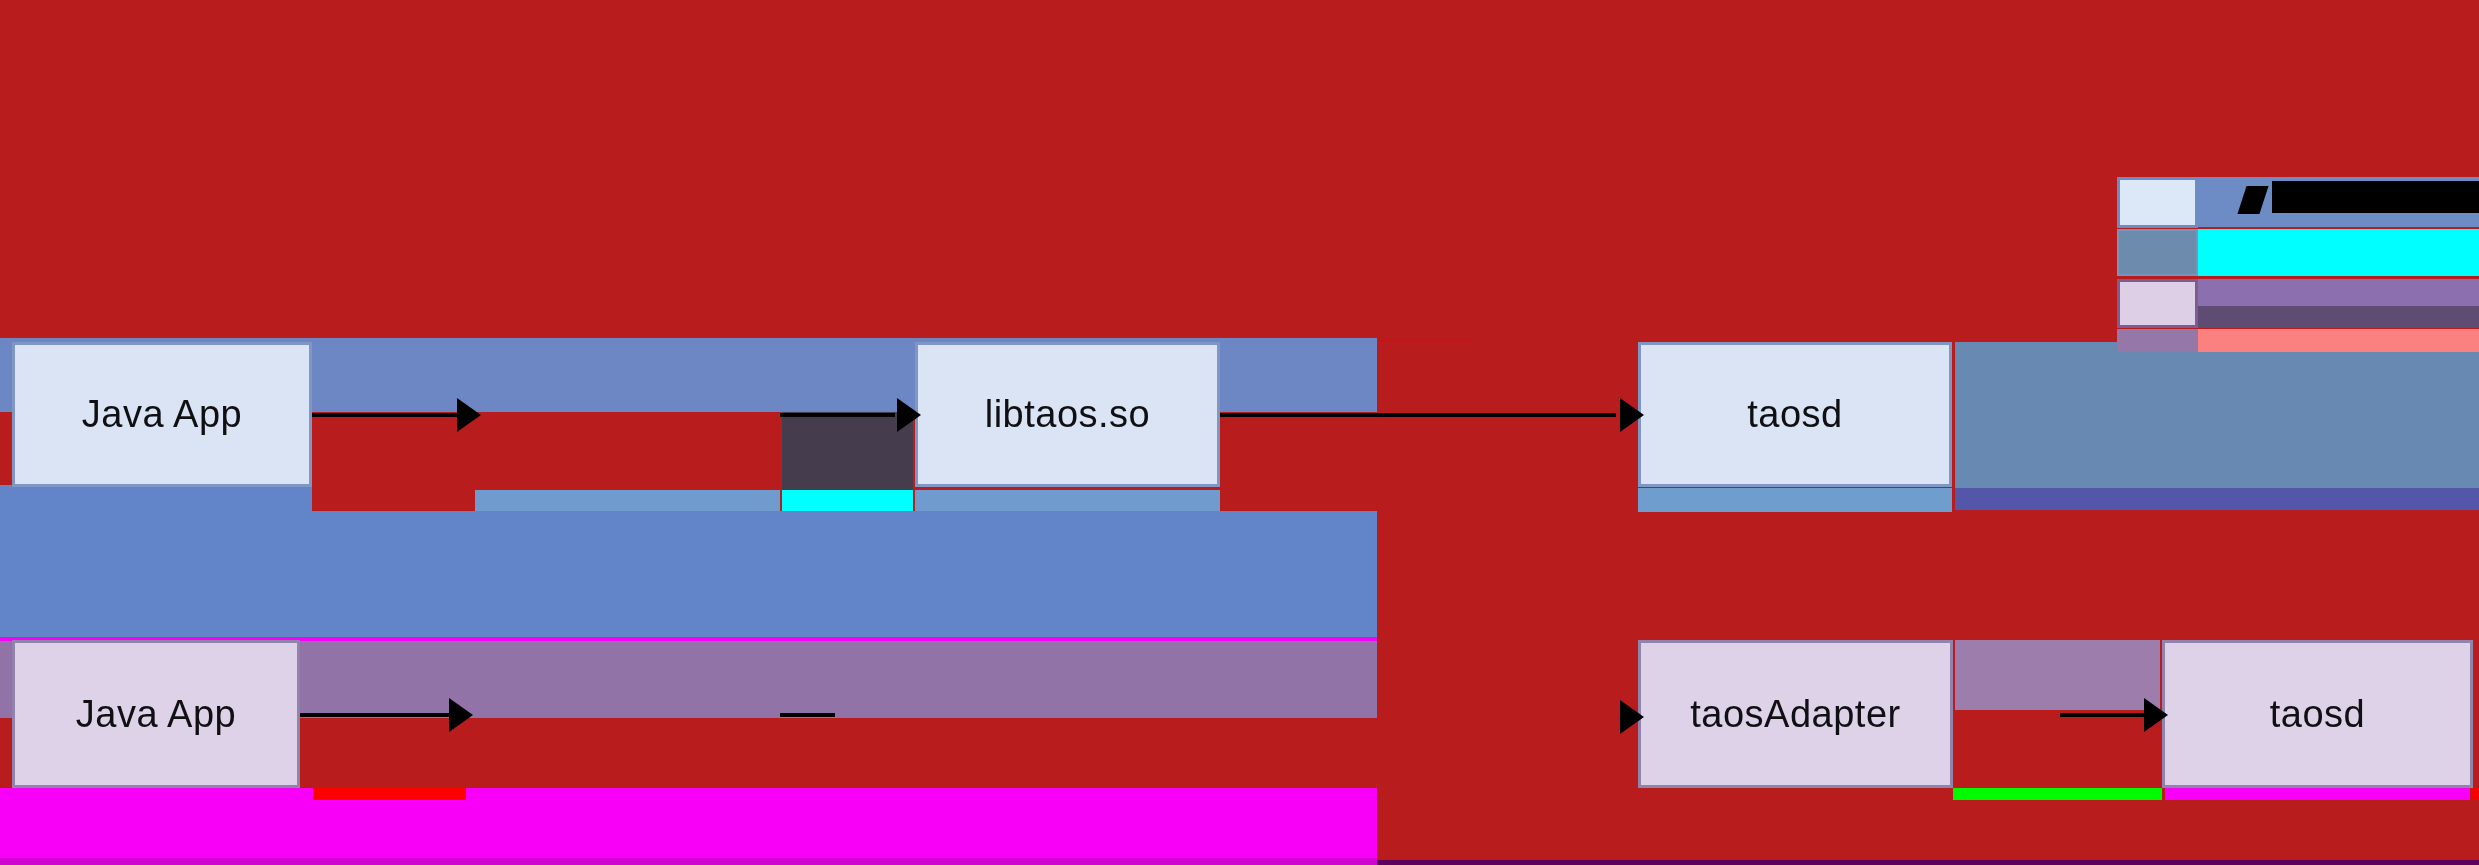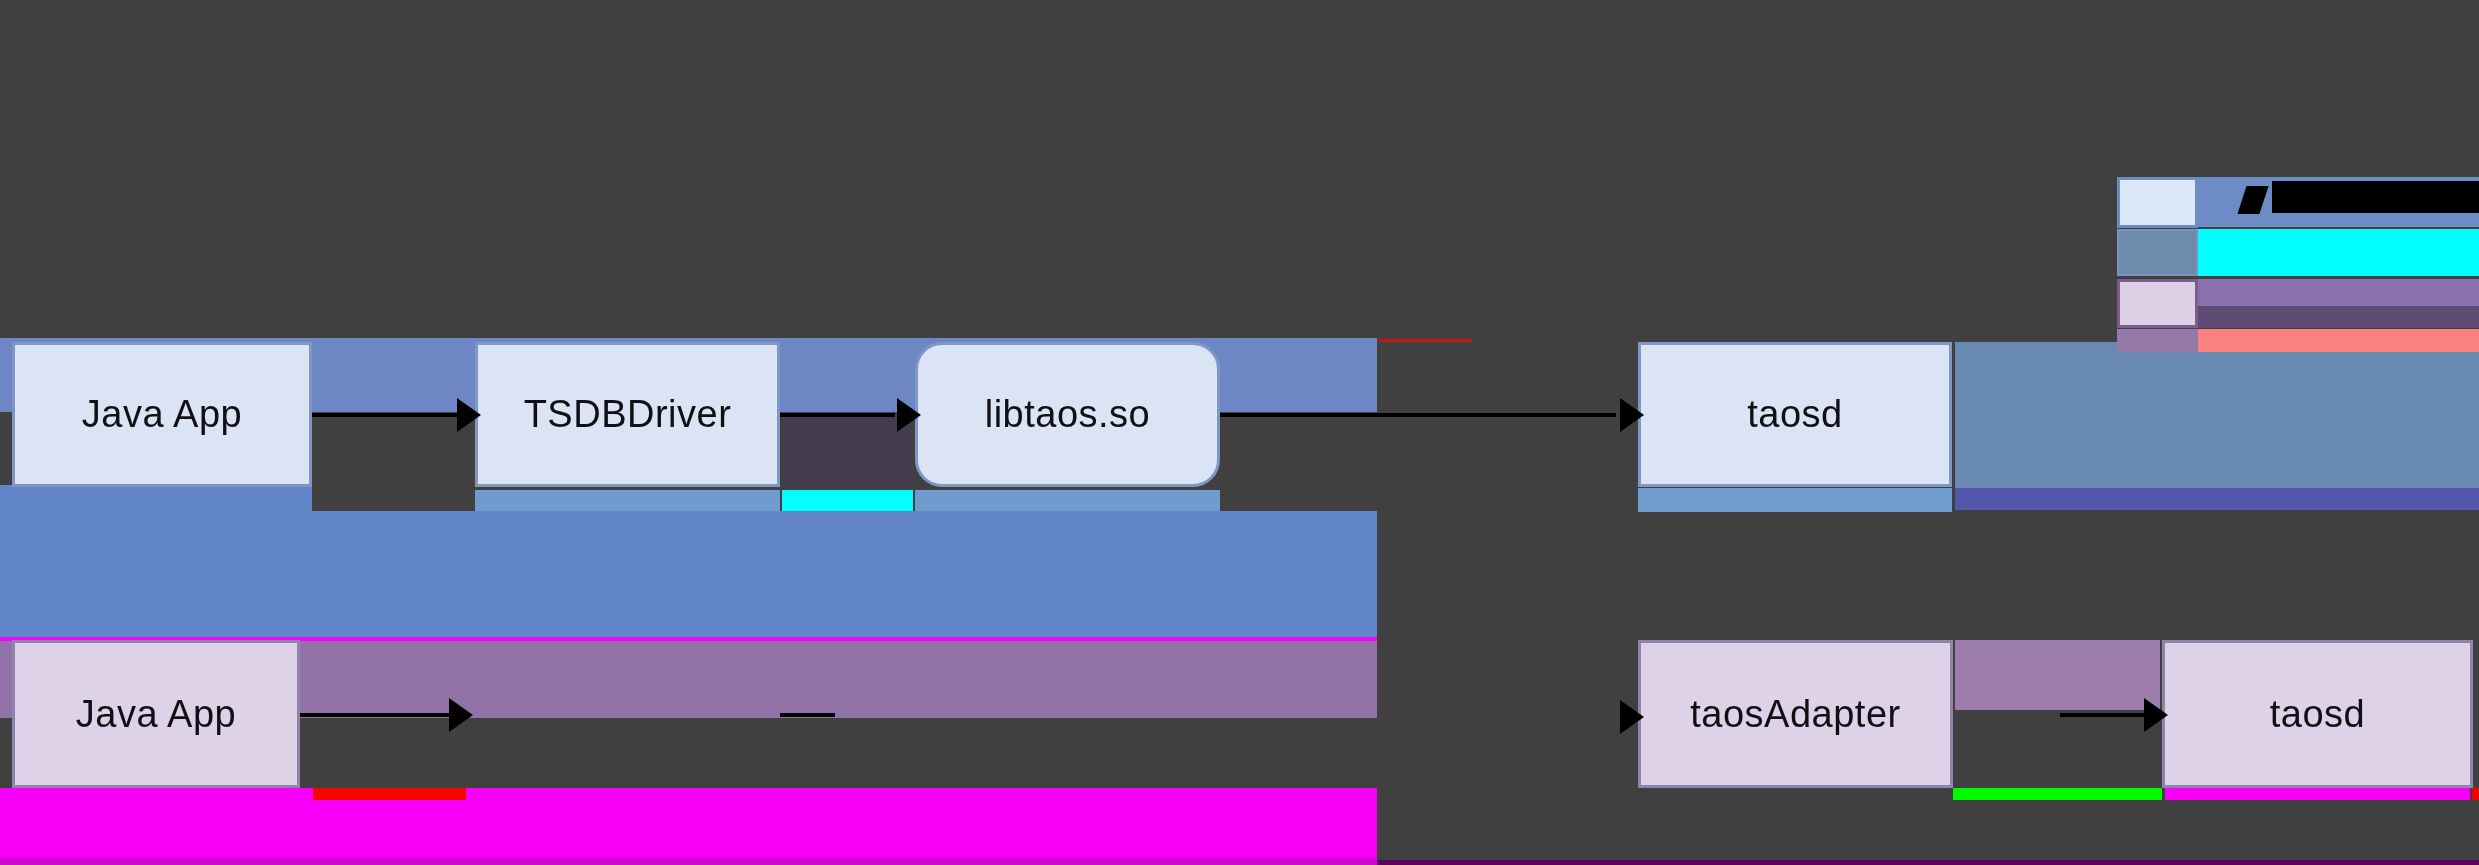--- a/index.html
+++ b/index.html
@@ -1,17 +1,17 @@
 <!DOCTYPE html>
 <html><head>
 <meta charset="utf-8">
 <style>
   html,body{margin:0;padding:0;background:#000;}
   #canvas{
-    position:relative;width:2479px;height:865px;background:#404040;overflow:hidden;
+    position:relative;width:2479px;height:865px;background:#b91c1c;overflow:hidden;
     font-family:"Liberation Sans",sans-serif;
   }
   .band{position:absolute;}
   .node{
     position:absolute;display:flex;align-items:center;justify-content:center;
     font-size:38px;color:#101014;letter-spacing:0.5px;box-sizing:border-box;z-index:5;
   }
   .node-blue{background:#dbe4f5;border:3px solid #8096c5;}
   .node-purple{background:#ded2e8;border:3px solid #9283ad;}
   .arrow-line{position:absolute;height:4px;background:#000;z-index:7;}
@@ -56,24 +56,21 @@
   <div class="band" style="left:1955px;top:488px;width:524px;height:22px;background:#5456aa;"></div>
 
   <div class="band" style="left:1955px;top:640px;width:205px;height:70px;background:#9d7dab;"></div>
   <div class="band" style="left:1953px;top:788px;width:209px;height:12px;background:#00fb00;"></div>
   <div class="band" style="left:2165px;top:788px;width:305px;height:12px;background:#f800f8;"></div>
   <div class="band" style="left:2472px;top:788px;width:7px;height:12px;background:#f80000;"></div>
 
   <div class="node node-blue" style="left:12px;top:342px;width:300px;height:145px;">
     <span>Java App</span>
   </div>
-  <div class="node node-blue" style="left:475px;top:342px;width:305px;height:145px;">
-    <span>TSDBDriver</span>
-  </div>
-  <div class="node node-blue" style="left:915px;top:342px;width:305px;height:145px;border-radius:27px;">
+  <div class="node node-blue" style="left:915px;top:342px;width:305px;height:145px;">
     <span>libtaos.so</span>
   </div>
   <div class="node node-blue" style="left:1638px;top:342px;width:314px;height:145px;">
     <span>taosd</span>
   </div>
 
   <div class="node node-purple" style="left:12px;top:640px;width:288px;height:148px;">
     <span>Java App</span>
   </div>
   <div class="node node-purple" style="left:1638px;top:640px;width:315px;height:148px;text-align:right;">

